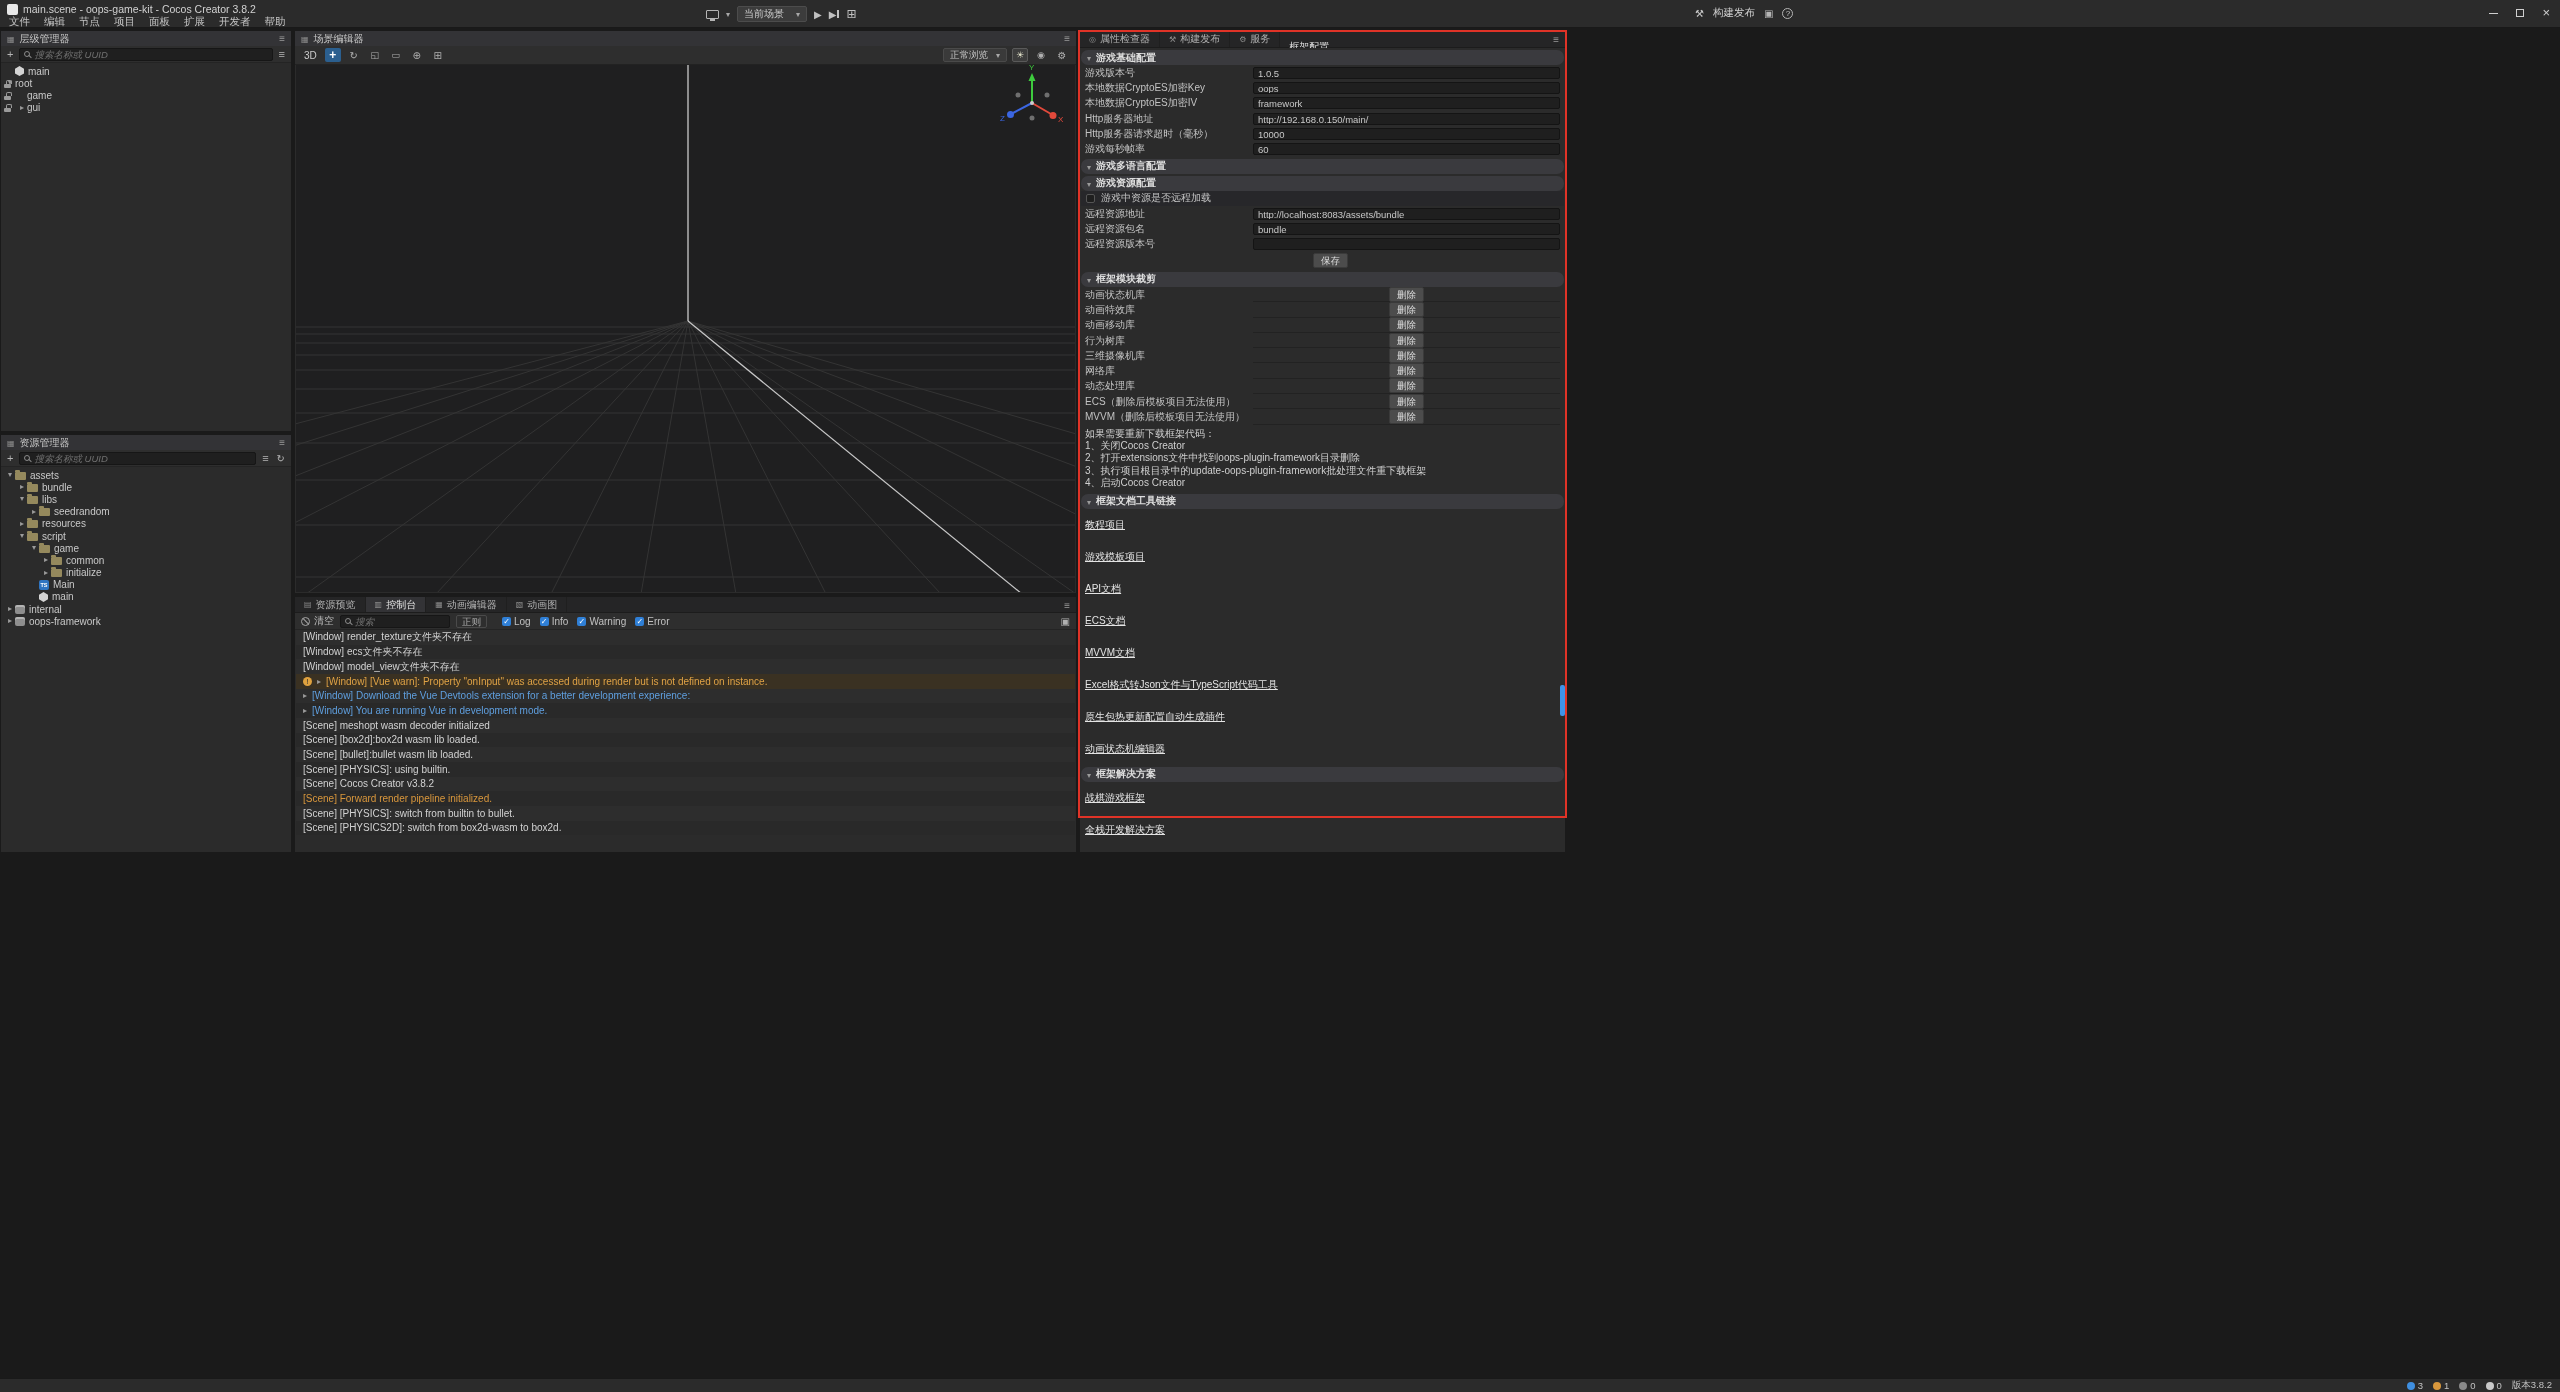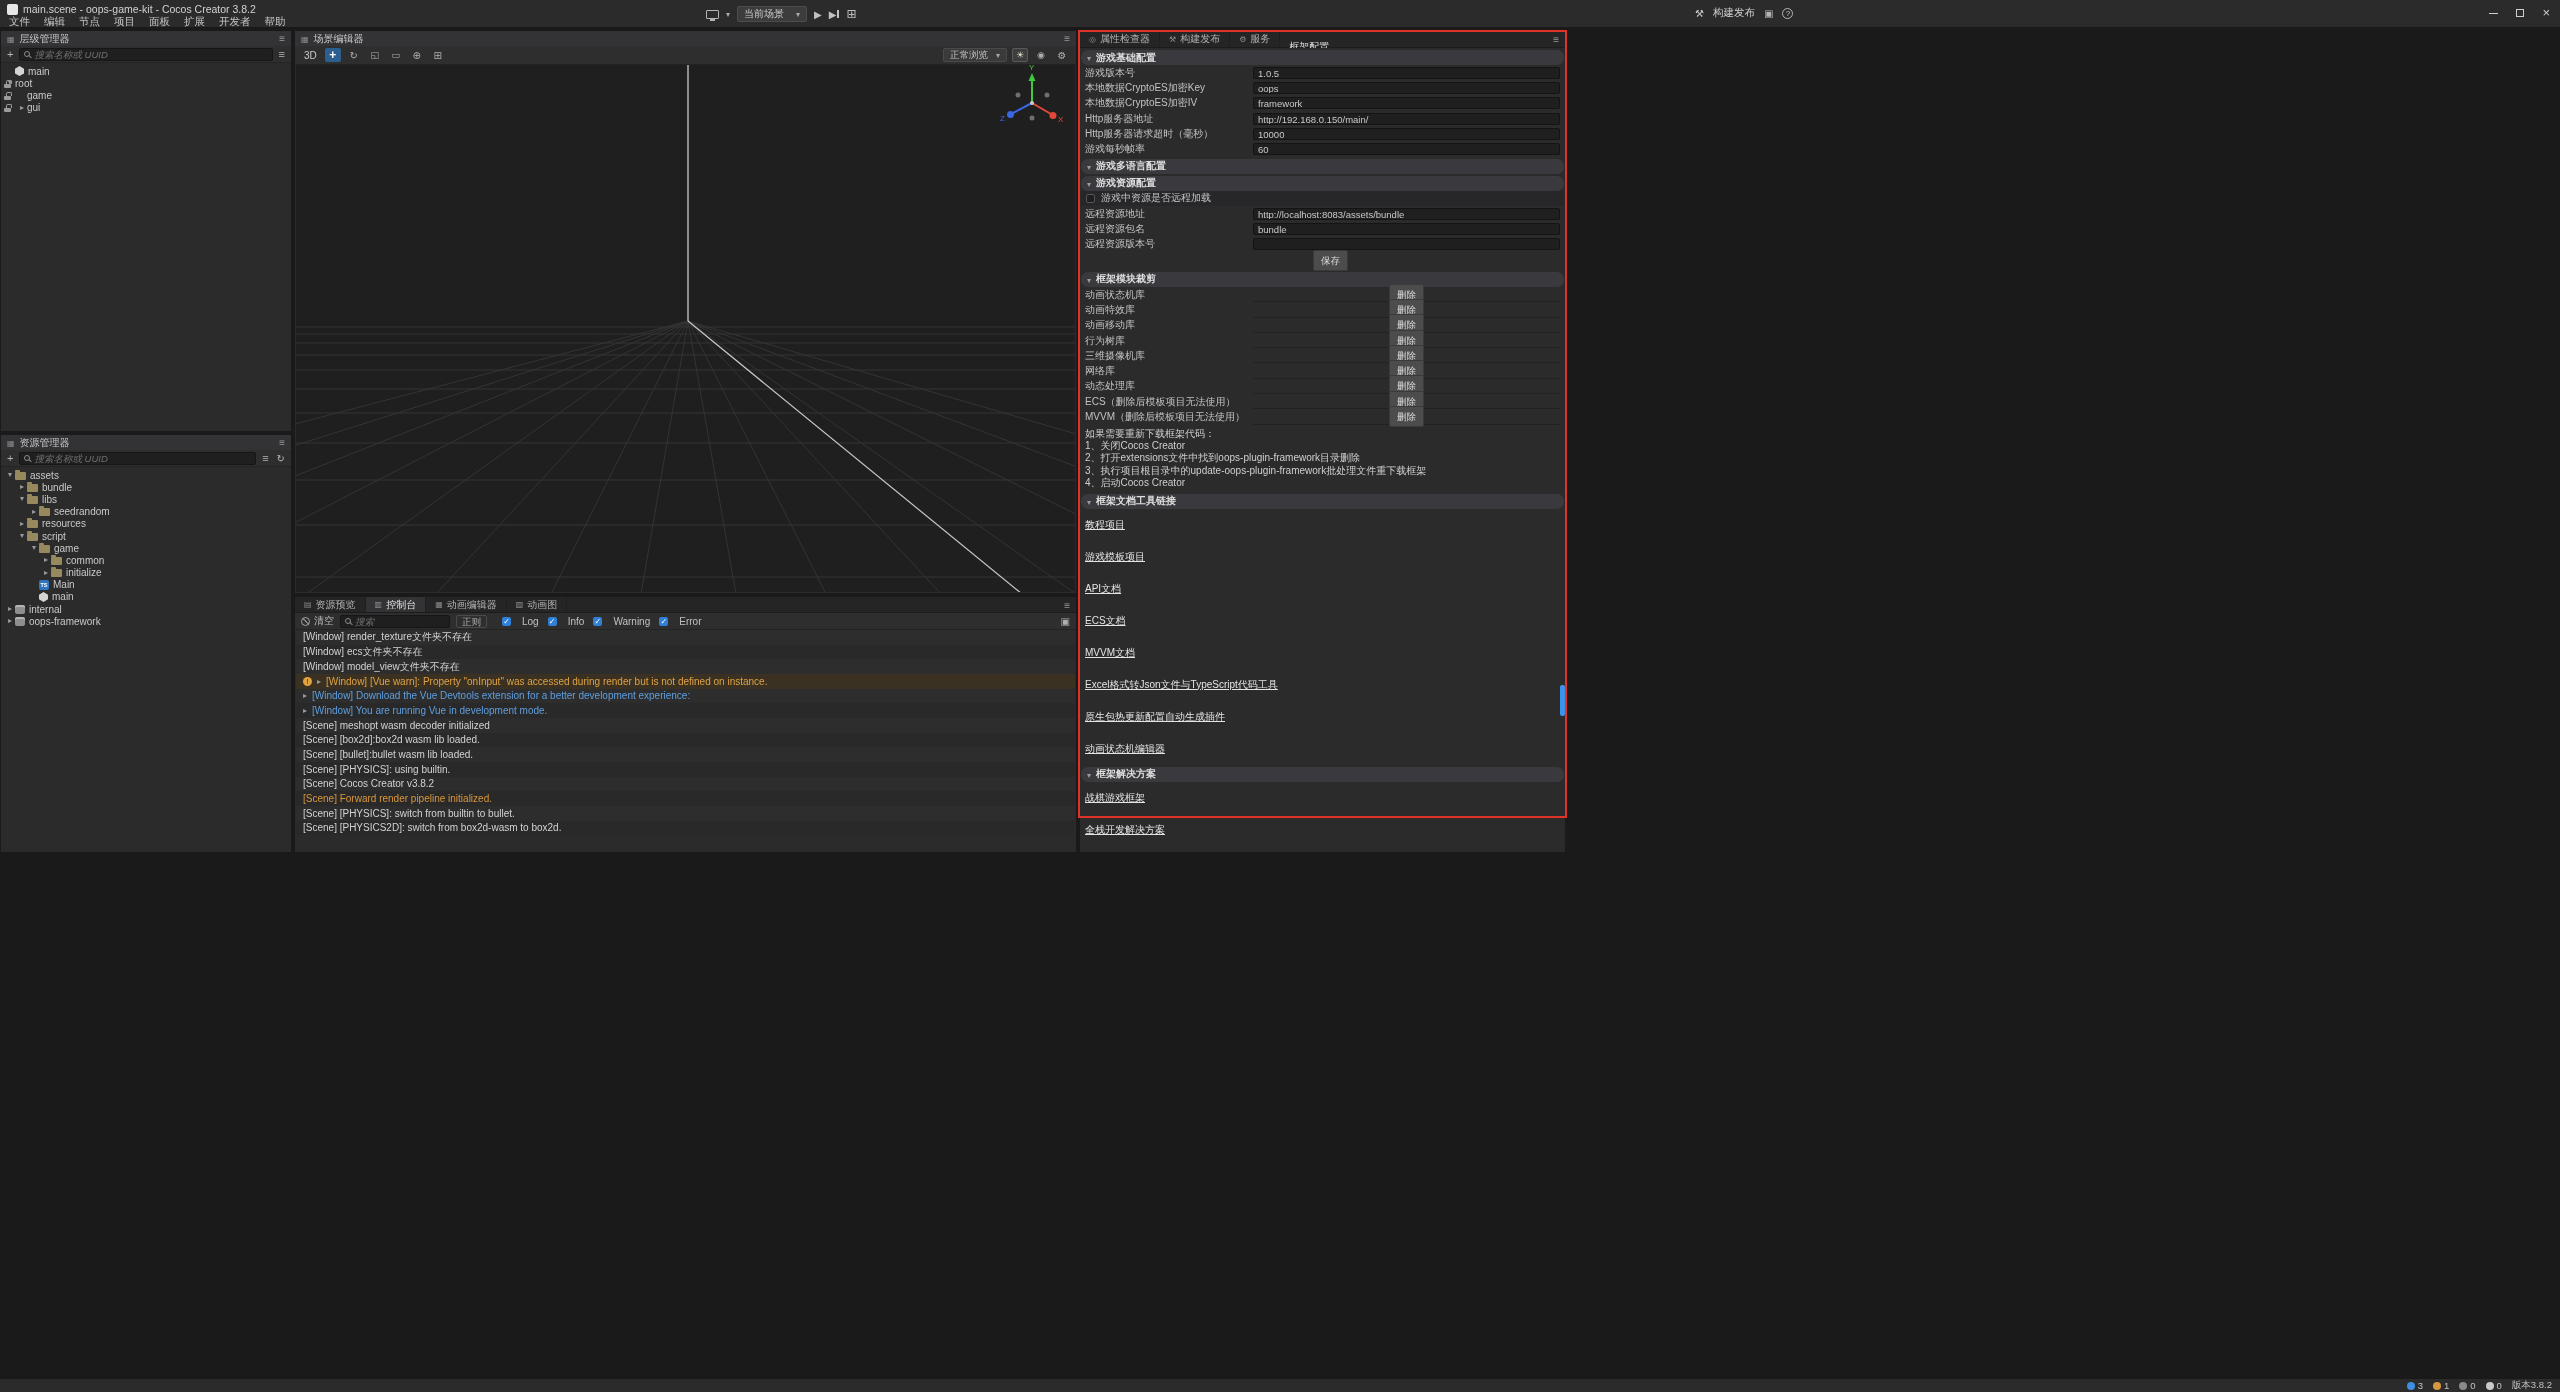--- a/index.html
+++ b/index.html
@@ -104,21 +104,21 @@
   .tab-icon{ font-size:8px; color:#8f8f8f; }
   .tab-icon:empty{ display:none; }
   .tab.highlight{ box-shadow:inset 0 0 0 1.5px #e03327;margin-top:16px; }
   .console-toolbar{ height:17px; display:flex; align-items:center; gap:6px; padding:0 6px; background:#2e2e2e; border-bottom:1px solid #242424; }
   .clear-btn{ display:flex; align-items:center; gap:4px; color:#b5b5b5; font-size:10px; }
   .i-clear{ width:9px; height:9px; border:1px solid #a5a5a5; border-radius:50%; position:relative; }
   .i-clear::after{ content:""; position:absolute; left:0; top:3.5px; width:8px; height:1px; background:#a5a5a5; transform:rotate(45deg); }
   .console .search-box{ flex:none; width:110px; }
   .regex-toggle{ border:1px solid #4a4a4a; border-radius:2px; padding:0 5px; height:13px; line-height:12px; font-size:9.5px; color:#b0b0b0; }
   .filters-holder{ display:flex; align-items:center; }
-  .filter{ display:flex; align-items:center; gap:11px; font-size:10px; color:#c0c0c0; margin-left:9px; }
+  .filter{ display:flex; align-items:center; gap:3px; font-size:10px; color:#c0c0c0; margin-left:9px; }
   .cb{ width:9px; height:9px; border-radius:2px; background:#2f7fd6; text-align:center; }
   .cb::before{ content:"✓"; color:#ffffff; font-size:8px; line-height:9px; display:block; }
   .i-panelbtn::before{ content:"▣"; color:#b0b0b0; font-size:10px; }
   .logs{ position:absolute; left:1px; right:1px; top:33px; bottom:1px; overflow:hidden; font-size:10px; }
   .log-row{ display:flex; align-items:center; height:14.66px; padding:0 7px; color:#d2d2d2; background:#292929; white-space:nowrap; }
   .log-row:nth-child(odd){ background:#2d2d2d; }
   .log-row.warn{ background:#3a3122; color:#dfa245; }
   .log-row.info{ color:#5f9fdf; }
   .log-row.orange{ color:#d9973c; }
   .log-icon{ display:none; }
@@ -132,21 +132,21 @@
   .inspector .tabbar{ height:17px; }
   .icontent{ position:absolute; left:1px; right:1px; top:17px; bottom:1px; background:#2b2b2b; overflow:hidden; }
   .isection-header{ height:15px; margin-top:2px; display:flex; align-items:center; gap:5px; background:#3a3a3e; padding:0 6px; font-weight:bold; color:#dedede; font-size:10px;border-radius:7px; }
   .isection-header .sarrow::before{ content:"▾"; color:#9a9a9a; font-size:8px; font-weight:normal; }
   .prop-row{ display:flex; align-items:center; height:15.3px; padding:4px 4px; }
   .prop-label{ width:168px; flex:none; color:#c2c2c2; font-size:10px; white-space:nowrap; overflow:hidden; }
   .prop-field{ flex:1; height:12px; background:#1f1f1f; border:1px solid #141414; border-radius:2px; font-size:9.5px; color:#c8c8c8; padding:0 4px; line-height:11px; white-space:nowrap; overflow:hidden; }
   .check-row{ display:flex; align-items:center; gap:6px; height:15.3px; padding:0 5px; background:#27272a; font-size:10px; color:#c2c2c2; }
   .cb-empty{ width:9px; height:9px; background:#1f1f1f; border:1px solid #555555; border-radius:2px; flex:none; }
   .save-row{ height:18px; display:flex; align-items:center; padding-left:232px; }
-  .btn{ background:#4c4c4c; border:1px solid #3a3a3a; border-radius:2px; color:#dddddd; font-size:9.5px; height:21px; line-height:11px; padding:0 7px; font-family:inherit; }
+  .btn{ background:#4c4c4c; border:1px solid #3a3a3a; border-radius:2px; color:#dddddd; font-size:9.5px; height:15px; line-height:11px; padding:0 7px; font-family:inherit; }
   .mod-row{ display:flex; align-items:center; height:15.3px; padding:0 4px; }
   .mod-label{ width:168px; flex:none; font-size:10px; color:#c2c2c2; white-space:nowrap; overflow:hidden; }
   .mod-right{ flex:1; height:100%; display:flex; align-items:center; justify-content:center; border-bottom:1px solid #222222; }
   .notes{ padding:3px 4px 2px 4px; }
   .note-line{ height:12.4px; line-height:12.4px; font-size:10px; color:#cfcfcf; white-space:nowrap; overflow:hidden; }
   .link-row{ height:15.4px; display:flex; align-items:center; padding:16px 4px; }
   .ilink{ color:#e4e4e4; text-decoration:underline; font-size:10px; white-space:nowrap; }
   .iscroll-thumb{ position:absolute; right:0; top:654px; width:5px; height:31px; background:#3e93e8; border-radius:2px; }
 
   

